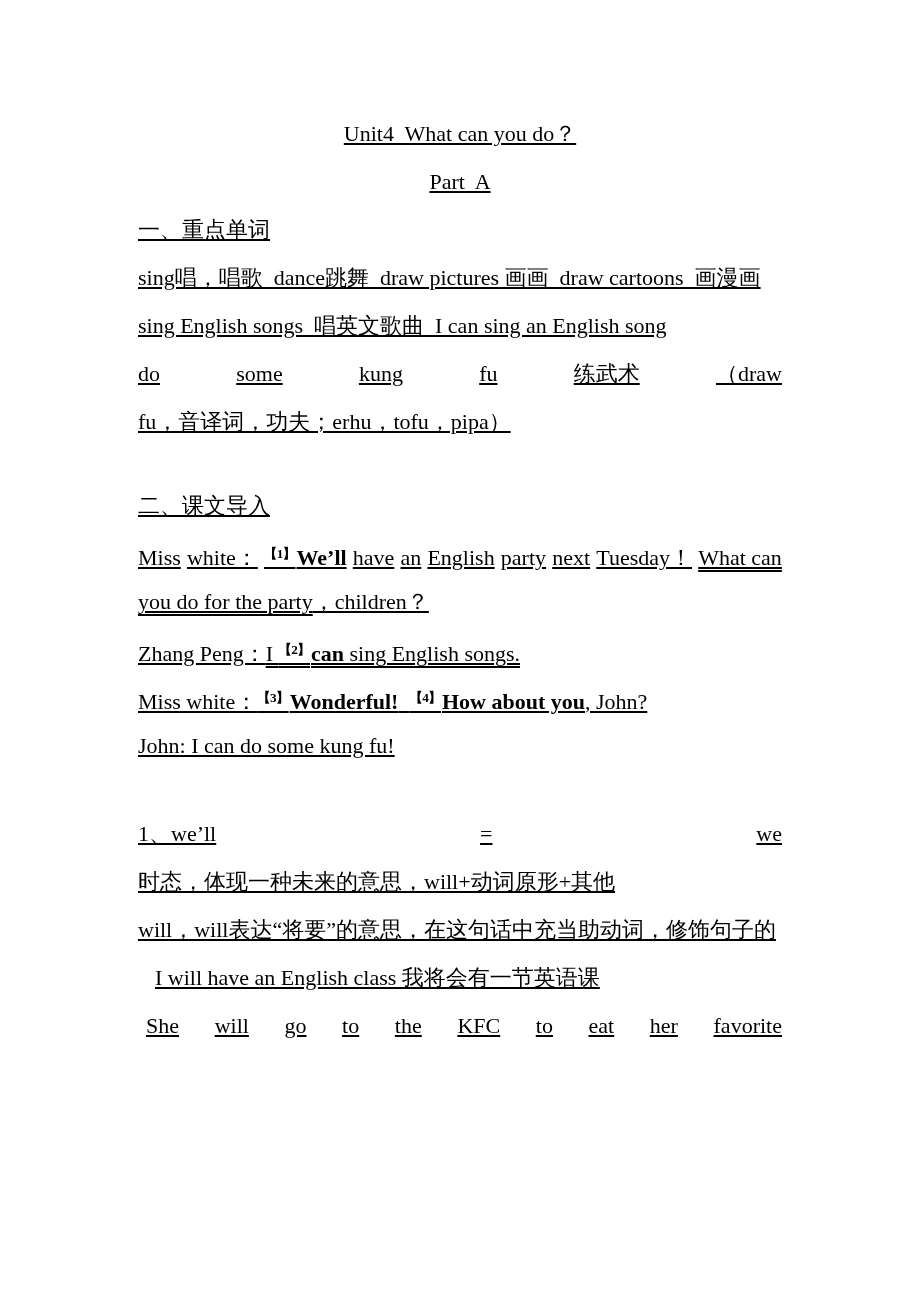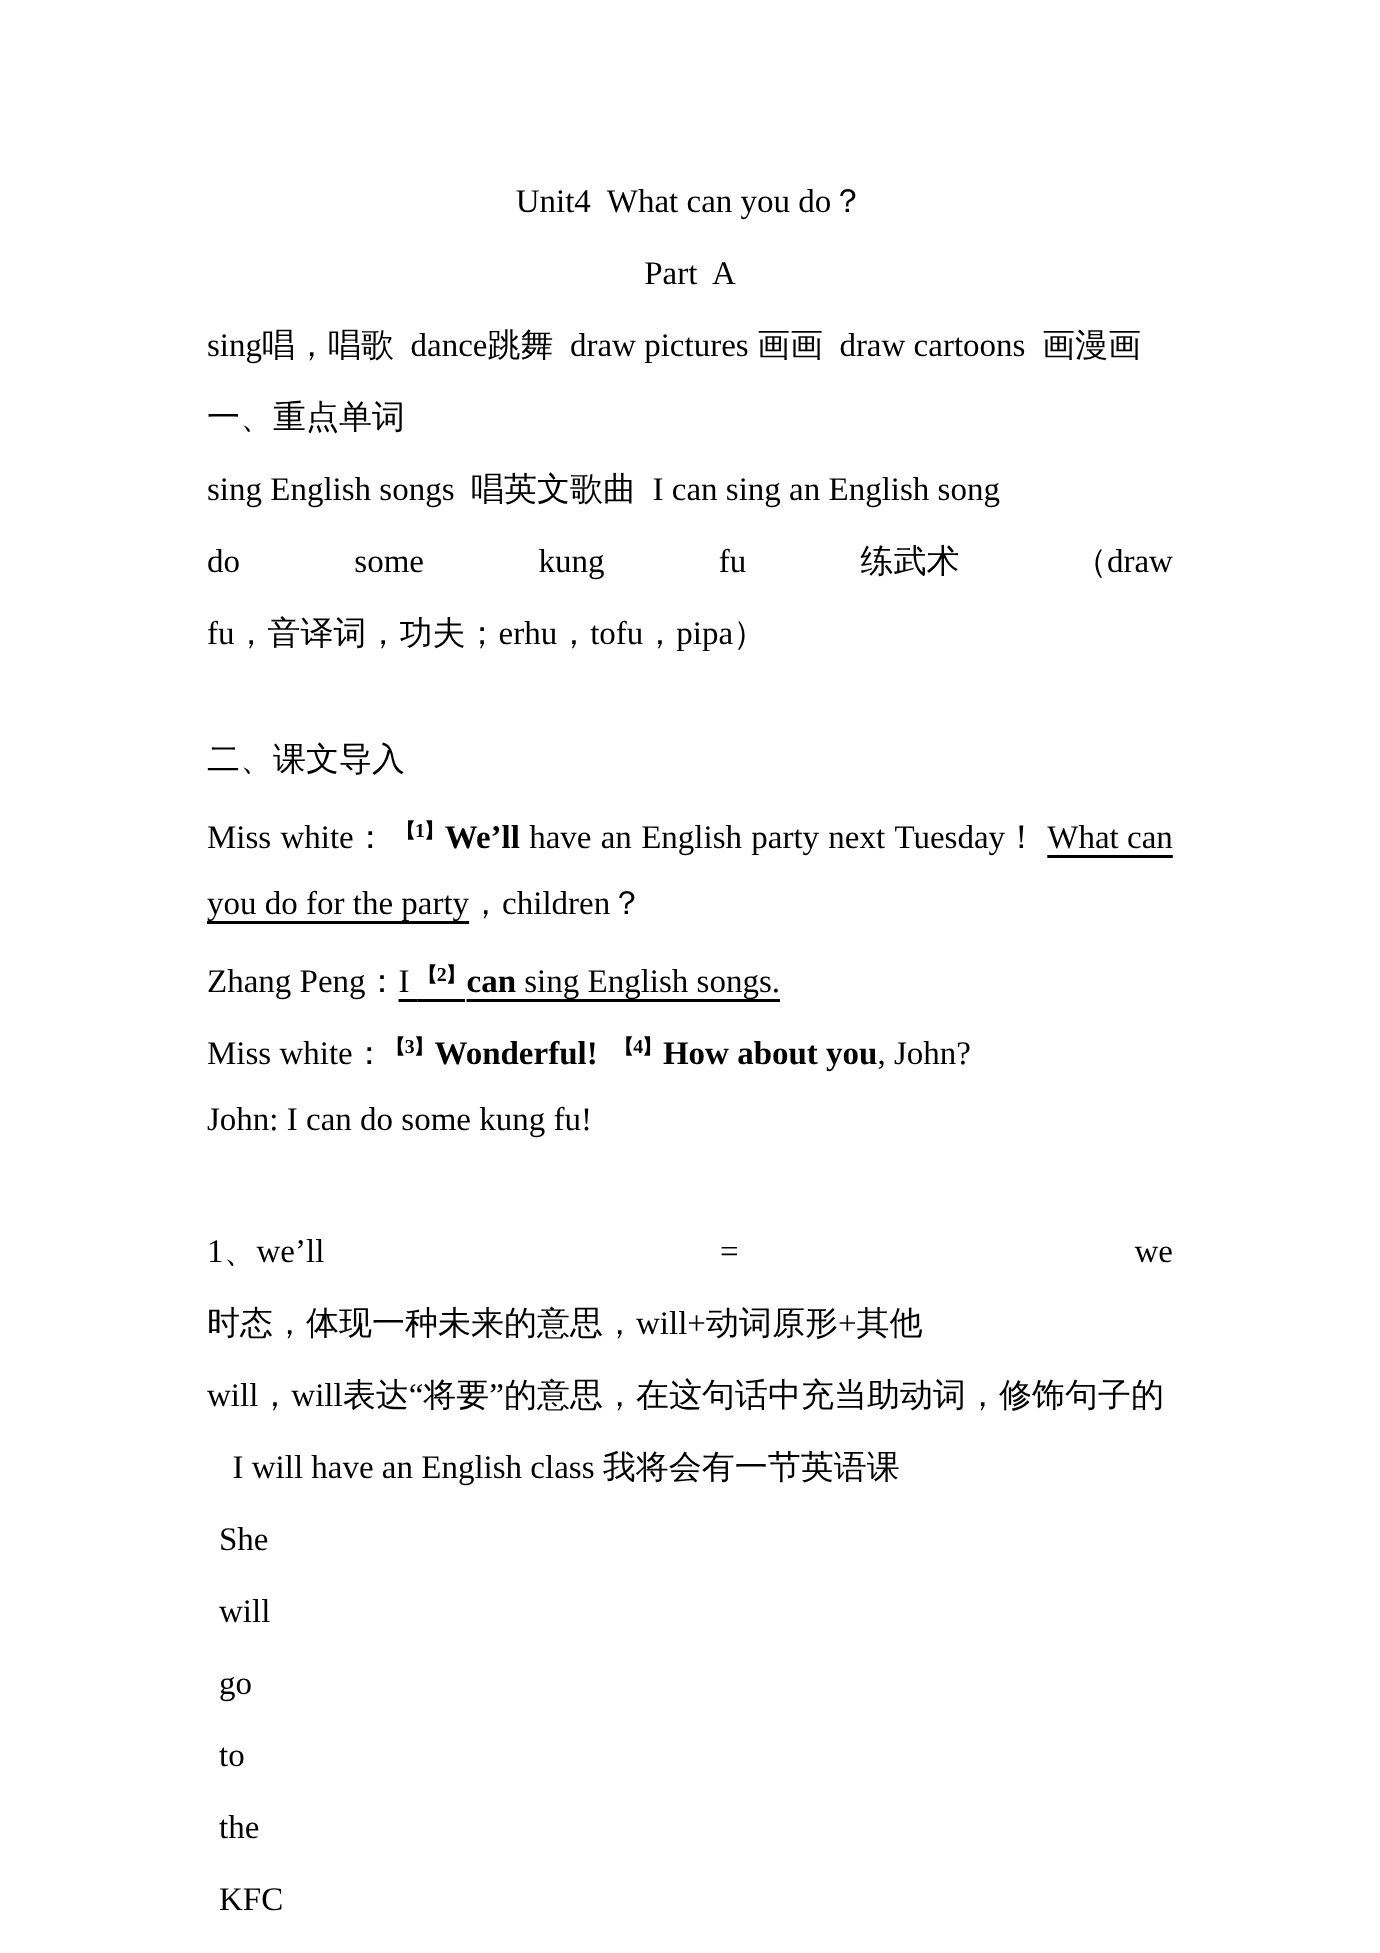--- a/index.html
+++ b/index.html
@@ -15,20 +15,21 @@
     width: 920px;
     padding: 110px 138px 0 138px;
     font-family: "Liberation Serif", "DejaVu Serif", serif;
     font-size: 22px;
     color: #000000;
   }
   .ln {
     height: 48px;
     line-height: 48px;
     white-space: pre;
+    text-decoration: underline;
   }
   .center { text-align: center; }
   .spread {
     display: flex;
     justify-content: space-between;
     align-items: baseline;
   }
   .b { font-weight: bold; }
   .u {
     text-decoration: underline;
@@ -37,34 +38,34 @@
   }
   .sup {
     font-weight: bold;
     font-size: 0.6em;
     vertical-align: 0.55em;
     margin-right: 1px;
     letter-spacing: -0.5px;
   }
   .sp36 { height: 36px; }
   .sp40 { height: 40px; }
-  .ind1 { padding-left: 8px; flex-direction: column; }
+  .ind1 { padding-left: 8px; }
   .ind2 { padding-left: 17px; }
 </style>
 </head>
 <body>
 
 <div class="page">
   <div class="doc">
 
     <div class="ln center">Unit4  What can you do？</div>
     <div class="ln center">Part  A</div>
 
+    <div class="ln">一、重点单词</div>
     <div class="ln">sing唱，唱歌  dance跳舞  draw pictures 画画  draw cartoons  画漫画</div>
-    <div class="ln">一、重点单词</div>
     <div class="ln">sing English songs  唱英文歌曲  I can sing an English song</div>
 
     <div class="ln spread">
       <span>do</span>
       <span>some</span>
       <span>kung</span>
       <span>fu</span>
       <span>练武术</span>
       <span>（draw</span>
     </div>

